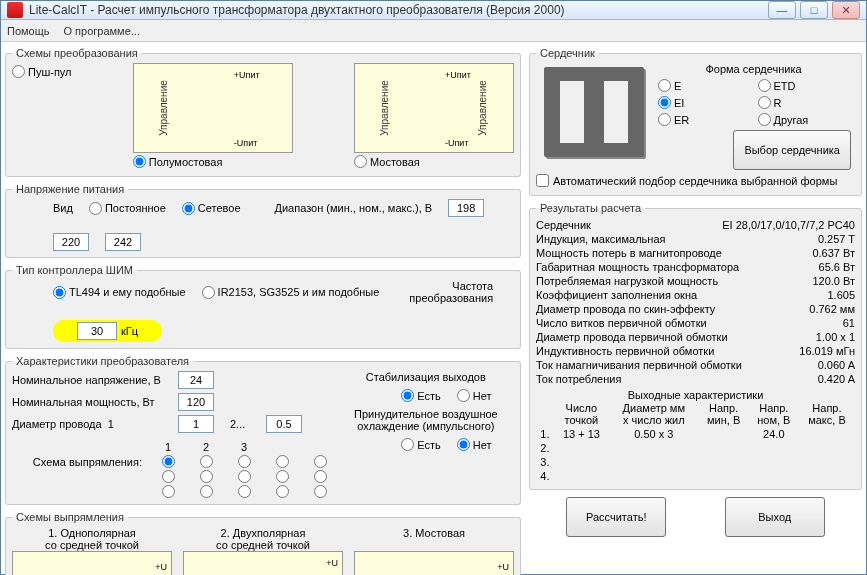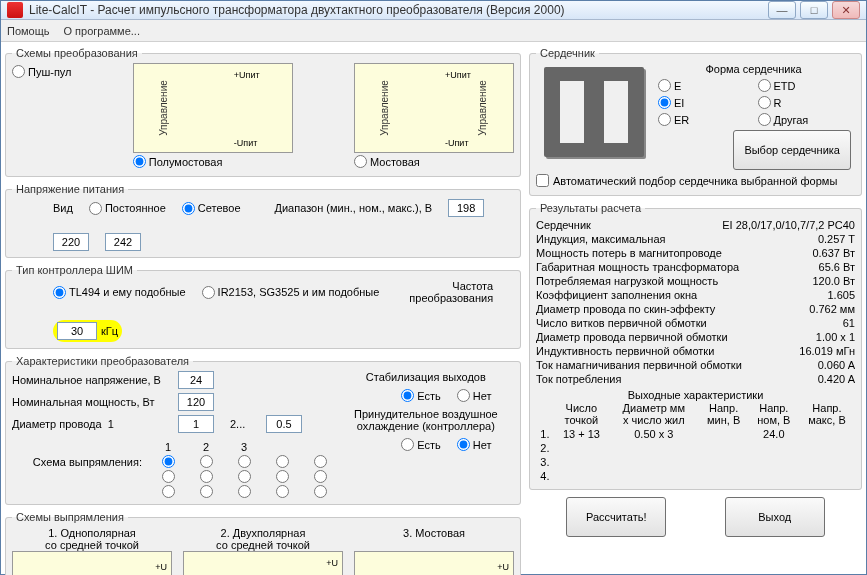--- a/index.html
+++ b/index.html
@@ -103,21 +103,21 @@
     position:absolute; left:2px; top:50%;
     transform: translateY(-50%) rotate(-90deg);
     transform-origin:center;
     color:#333; font-size:10px;
     white-space:nowrap;
   }
   .diagcap { text-align:center; margin-top:2px;}
   .hl {
     background:#ffff00;
     border-radius:14px;
-    padding:2px 4px;
+    padding:2px 24px;
     display:inline-flex;align-items:center;gap:4px;
   }
   .check { display:inline-flex; align-items:center; gap:4px;}
   input[type=checkbox]{ margin:0;}
   .coreimg {
     width:100px;height:90px;
     background:#666;
     border-radius:2px;
     position:relative;
     margin:4px 8px;
@@ -300,21 +300,21 @@
                   <input type="radio" name="stab" checked="" style="">
                   <span>Есть</span>
                 </span>
               <span class="pair">
                   <input type="radio" name="stab" style="">
                   <span>Нет</span>
                 </span>
             </div>
             <div class="center">
               <div>Принудительное воздушное</div>
-              <div>охлаждение (контроллера)</div>
+              <div>охлаждение (импульсного)</div>
             </div>
             <div class="row">
               <span class="pair">
                   <input type="radio" name="cool" style="">
                   <span>Есть</span>
                 </span>
               <span class="pair">
                   <input type="radio" name="cool" checked="" style="">
                   <span>Нет</span>
                 </span>

